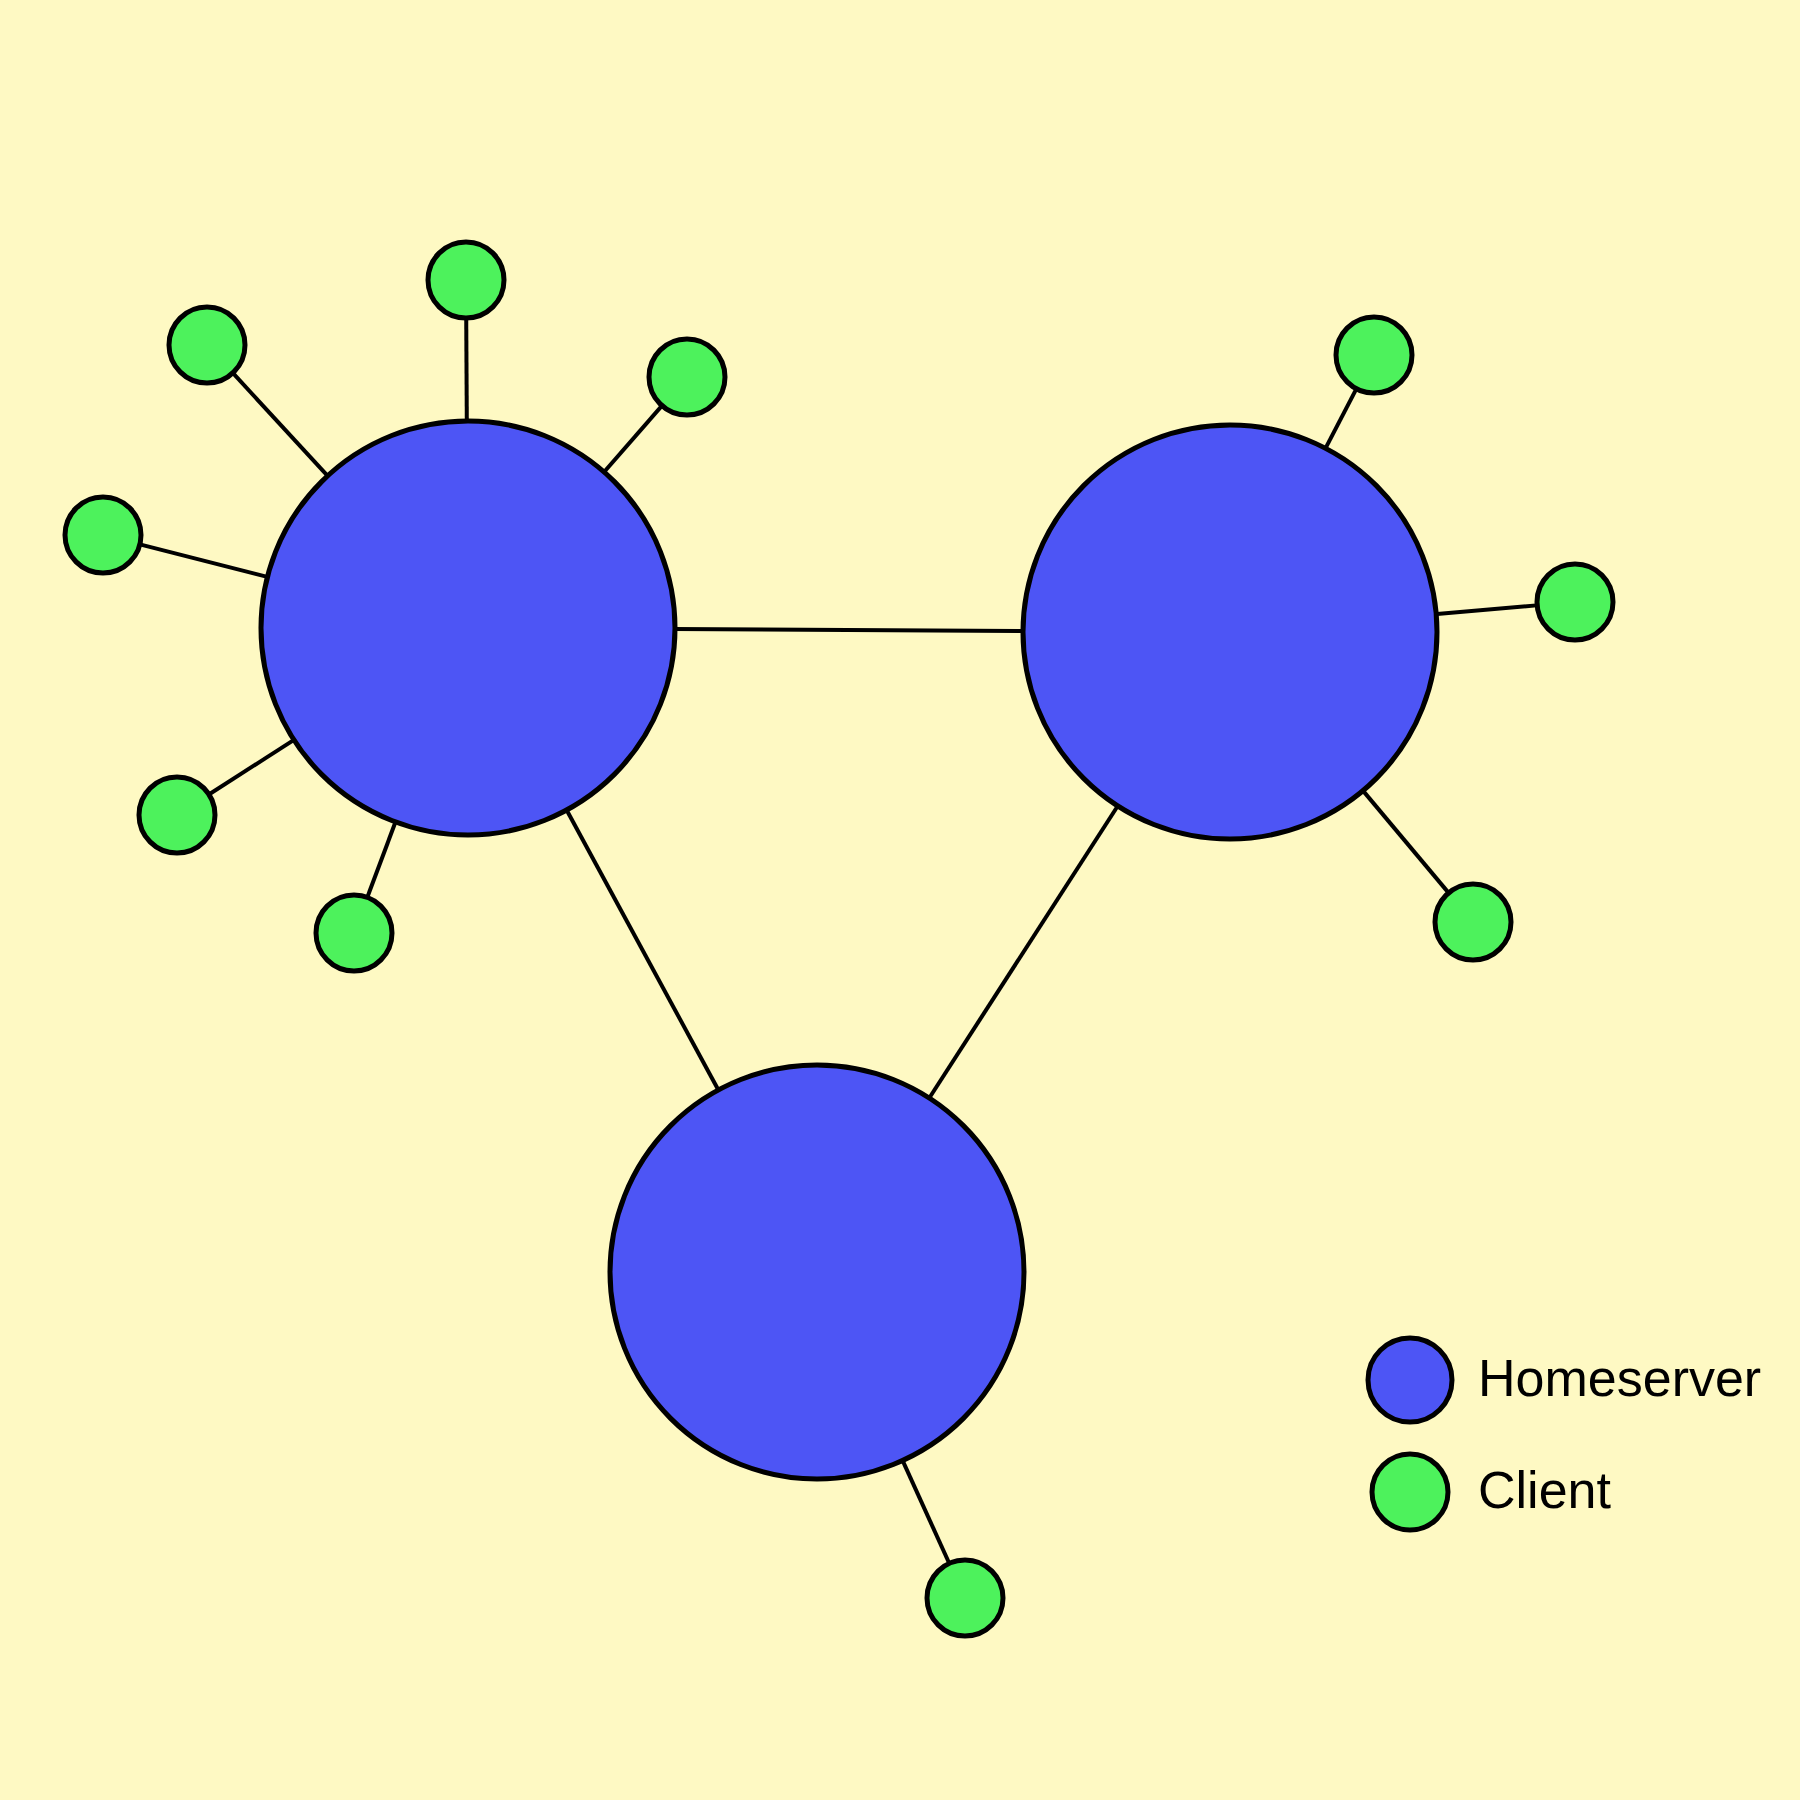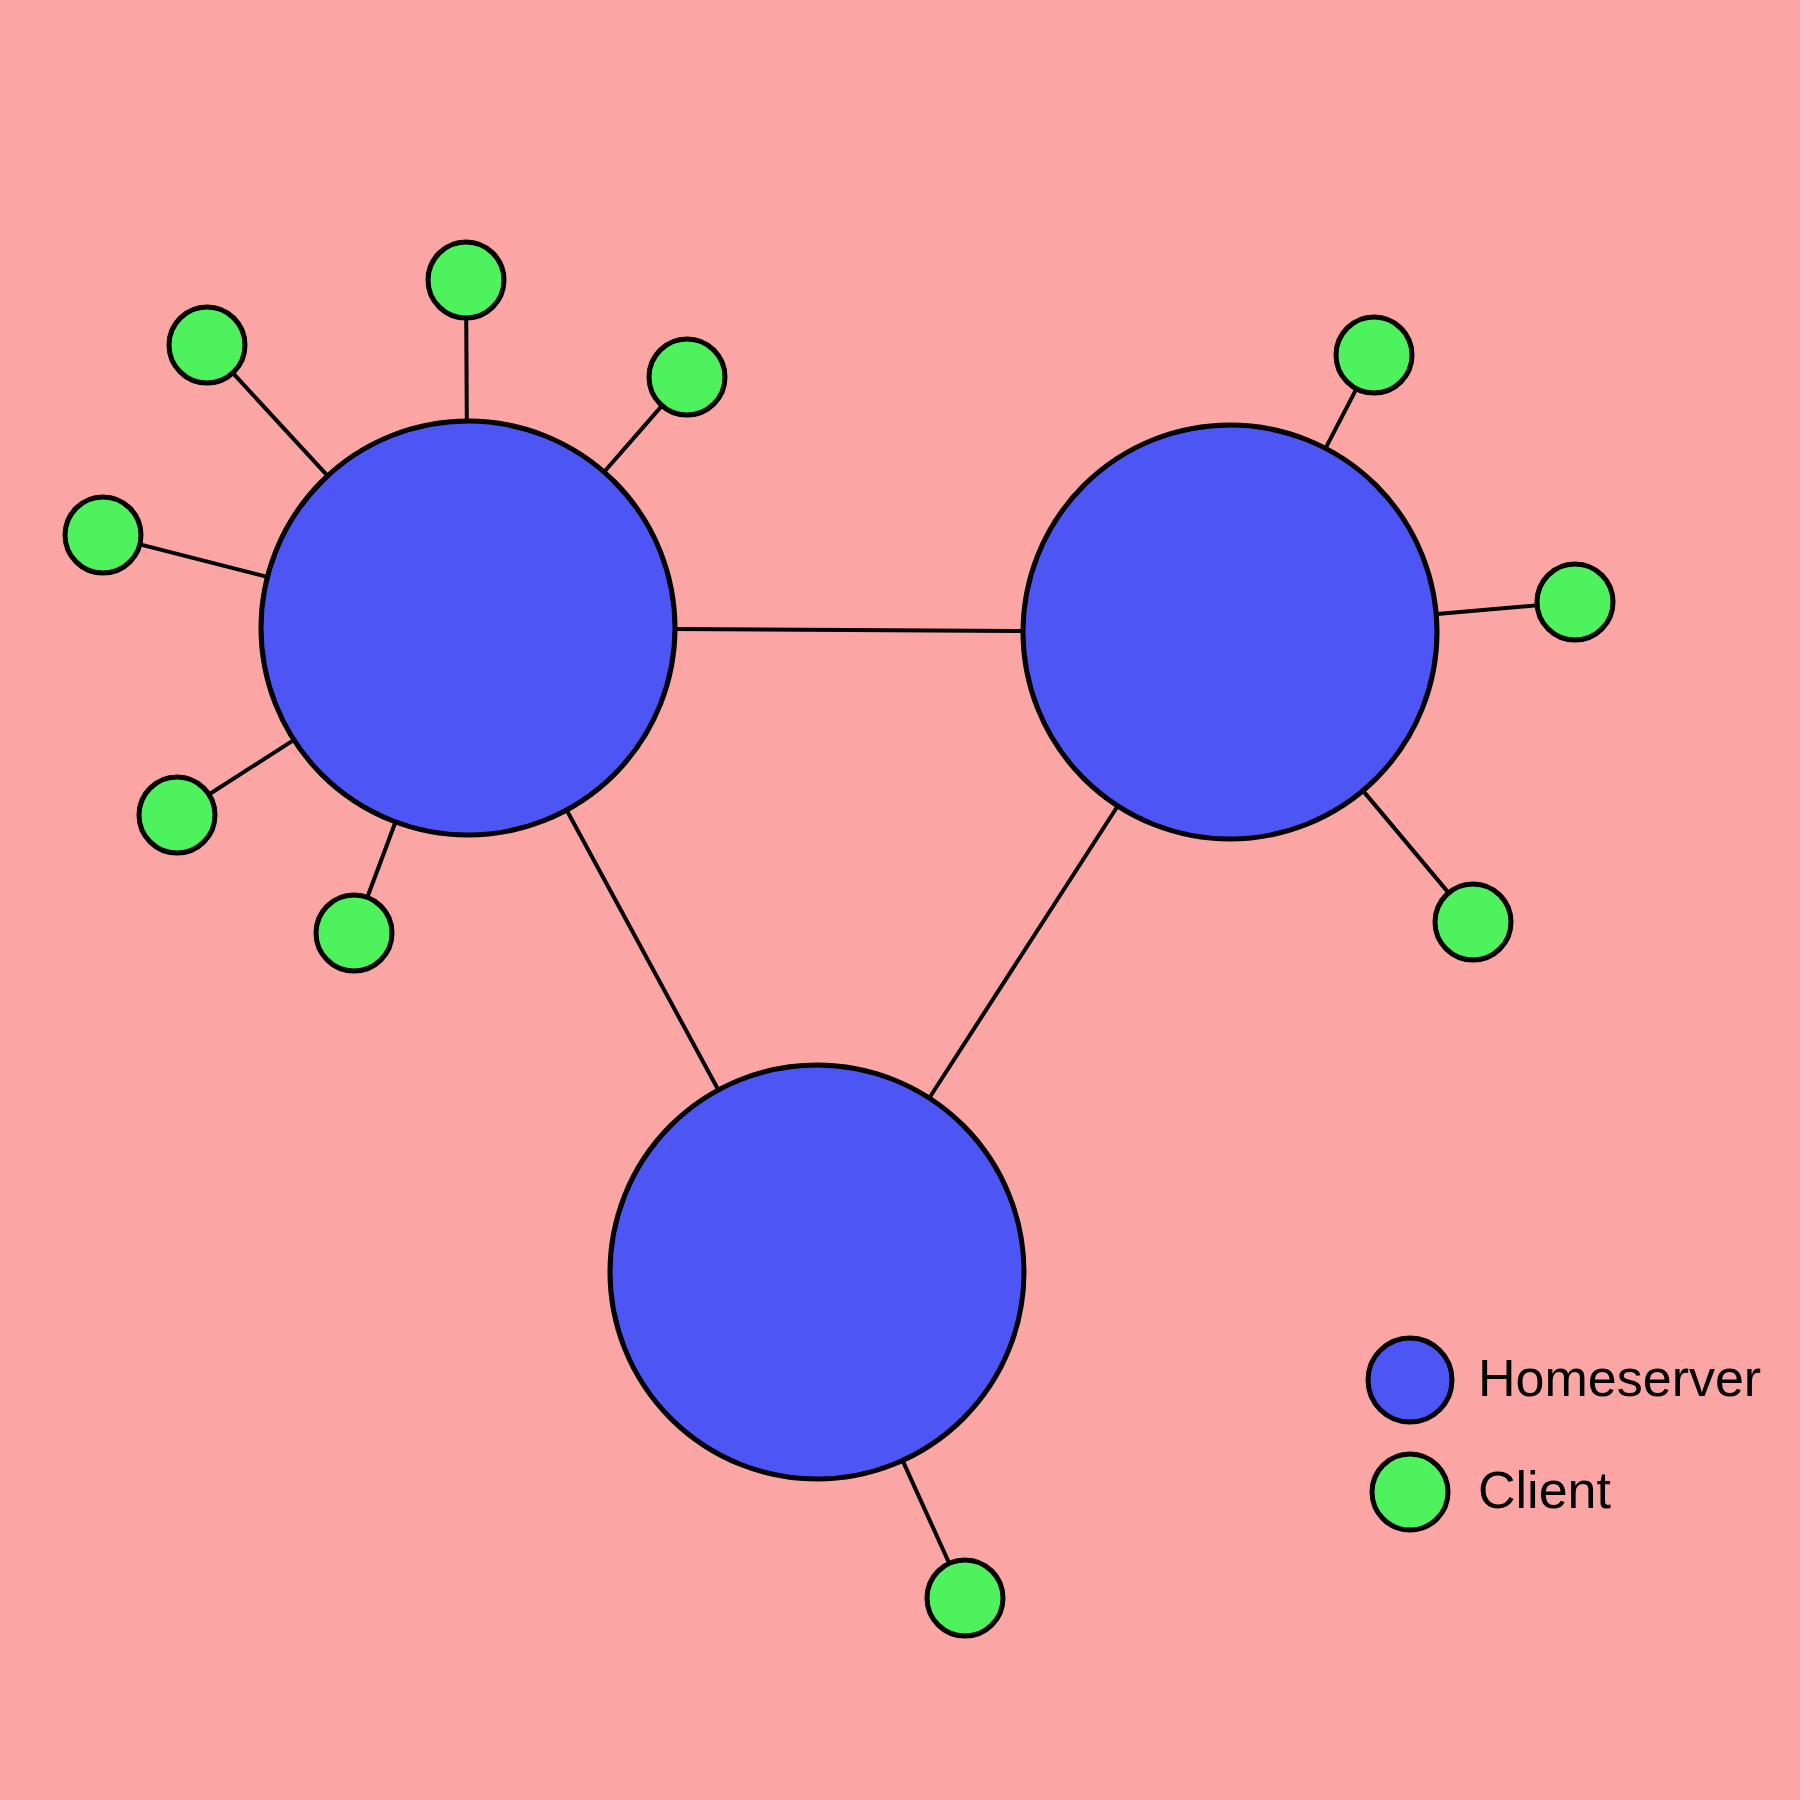--- a/index.html
+++ b/index.html
@@ -10,21 +10,21 @@
   body {
     width: 1800px;
     height: 1800px;
     font-family: "Liberation Sans", sans-serif;
     overflow: hidden;
   }
   #graph-root {
     position: relative;
     width: 1800px;
     height: 1800px;
-    background: #fca5a5;
+    background: #fef9c3;
   }
   #graph-svg {
     display: block;
     width: 1800px;
     height: 1800px;
   }
   .edge-line {
     stroke: #000000;
     stroke-linecap: butt;
   }

